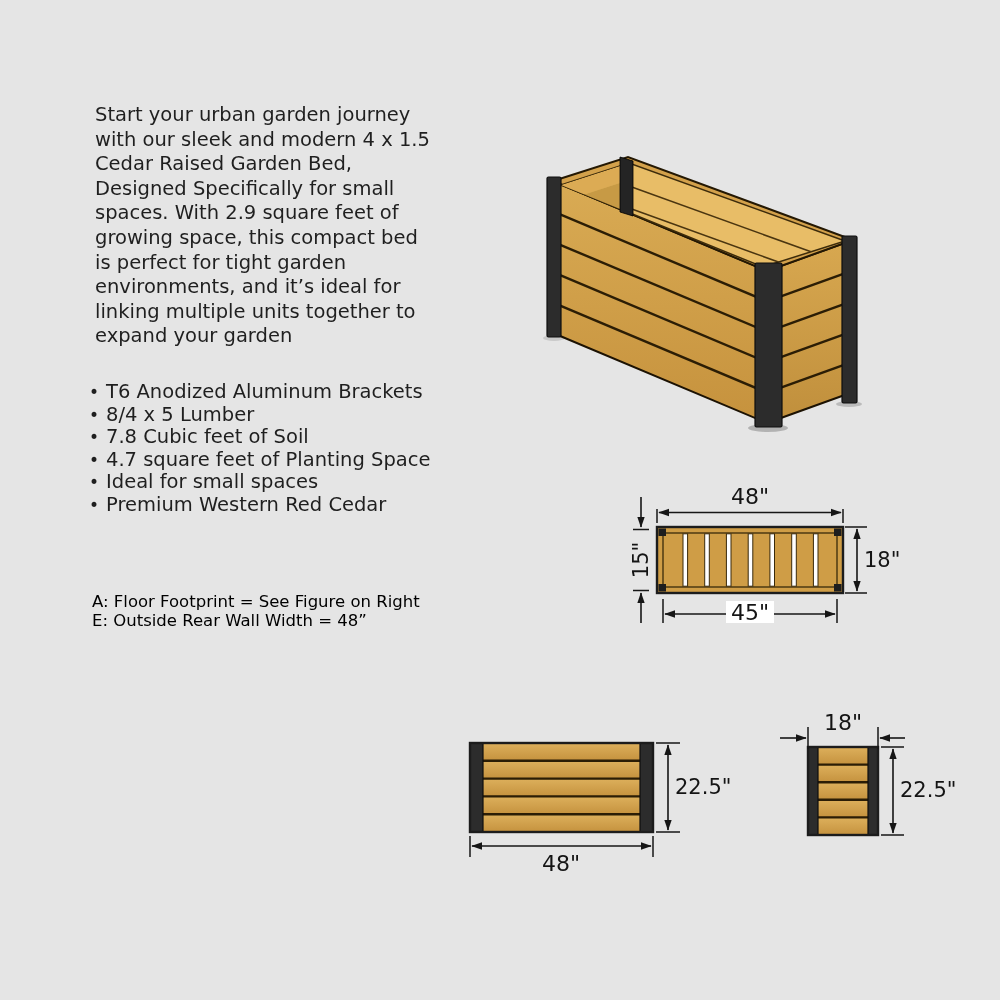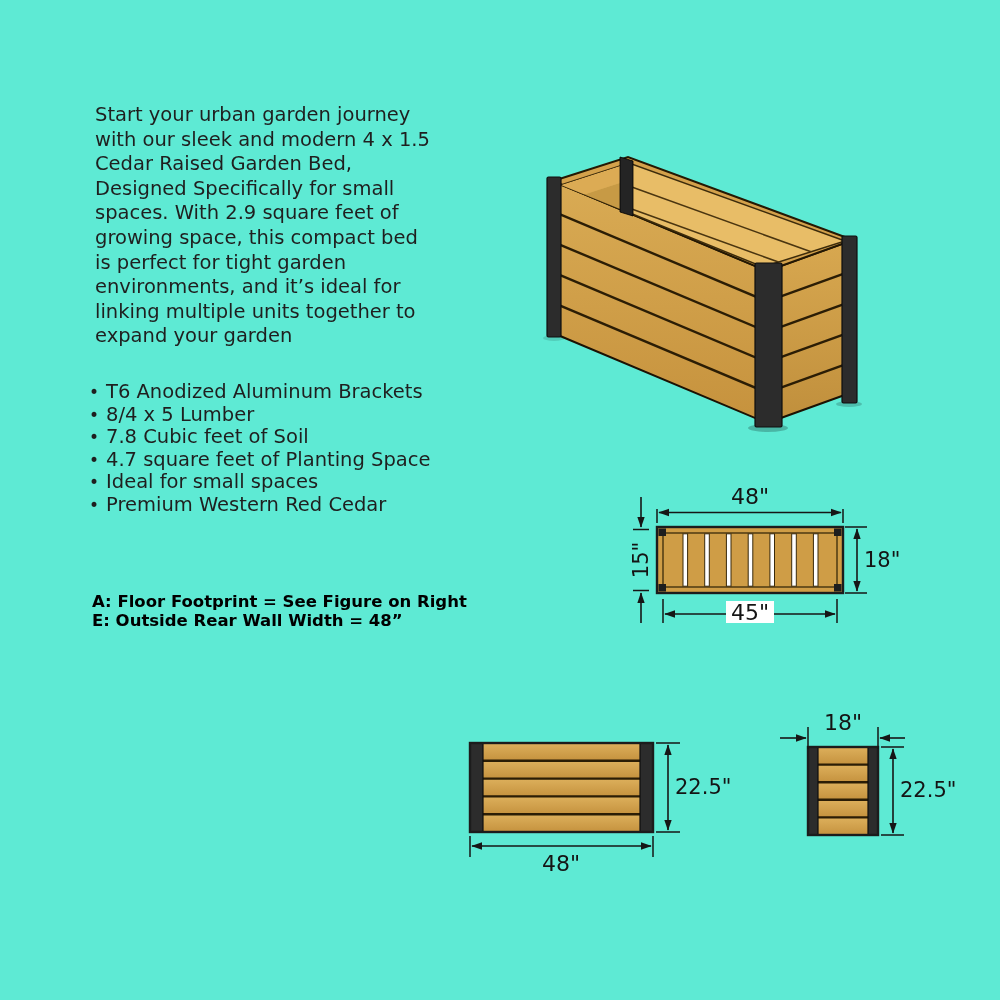--- a/index.html
+++ b/index.html
@@ -1,25 +1,25 @@
 <!DOCTYPE html>
 <html><head>
 <meta charset="utf-8">
 <style>
   html,body{margin:0;padding:0;background:#fff;}
   .page{
-    position:relative;width:1000px;height:1000px;background:#5eead4;overflow:hidden;
+    position:relative;width:1000px;height:1000px;background:#e5e5e5;overflow:hidden;
     font-family:"DejaVu Sans","Liberation Sans",sans-serif;color:#1f1f1f;
   }
   .intro{position:absolute;left:95px;top:103px;font-size:19.5px;line-height:24.6px;white-space:nowrap;}
   .features{position:absolute;left:89px;top:381px;margin:0;padding:0;list-style:none;
     font-size:19.5px;line-height:22.5px;white-space:nowrap;}
   .feature{display:flex;align-items:baseline;}
   .feature .dot{width:17px;font-size:17px;}
-  .specs{position:absolute;left:92px;top:592px;font-weight:bold;font-size:16.5px;
+  .specs{position:absolute;left:92px;top:592px;font-weight:normal;font-size:16.5px;
     line-height:19.4px;color:#000;white-space:nowrap;}
   svg.view{position:absolute;}
   #iso{left:530px;top:140px;width:430px;height:300px;}
   #topview{left:600px;top:455px;width:345px;height:185px;}
   #frontview{left:435px;top:695px;width:295px;height:195px;}
   #sideview{left:755px;top:685px;width:215px;height:195px;}
   svg text{font-family:"DejaVu Sans","Liberation Sans",sans-serif;font-size:21px;fill:#141414;}
   text.big{font-size:22px;}
   .dimline{stroke:#161616;stroke-width:1.6;fill:none;}
   .ext{stroke:#161616;stroke-width:1.5;fill:none;}

